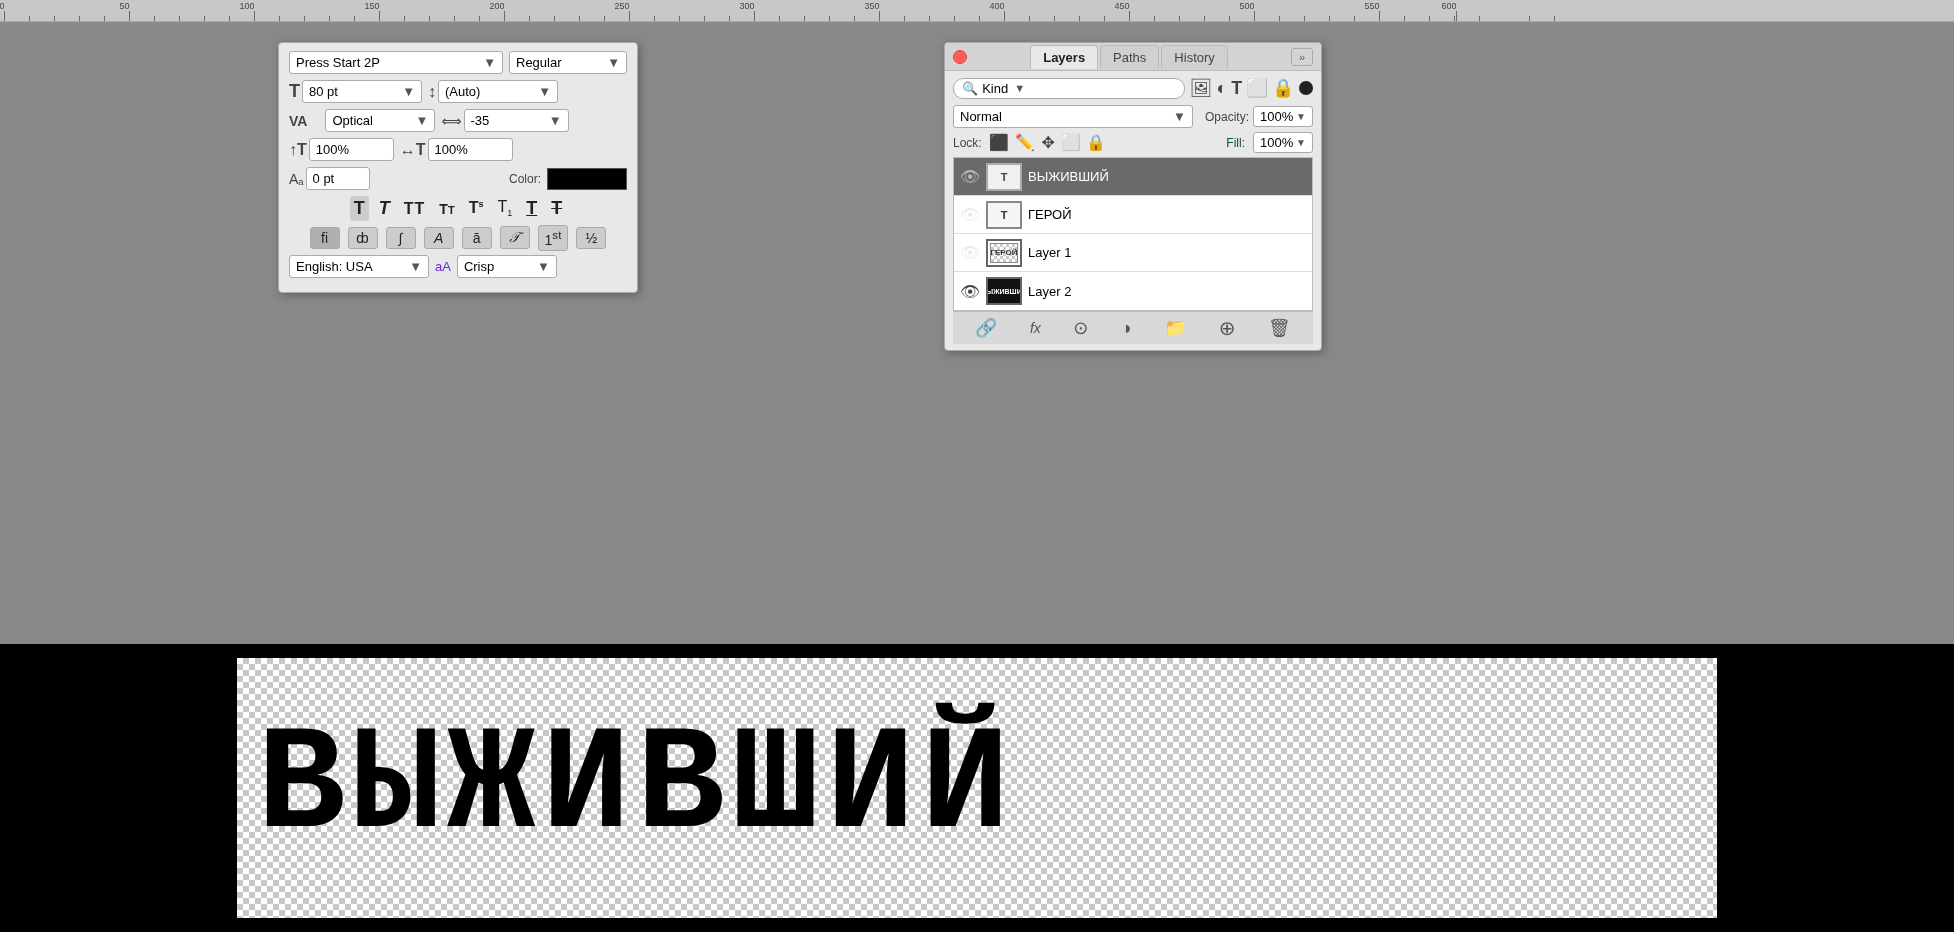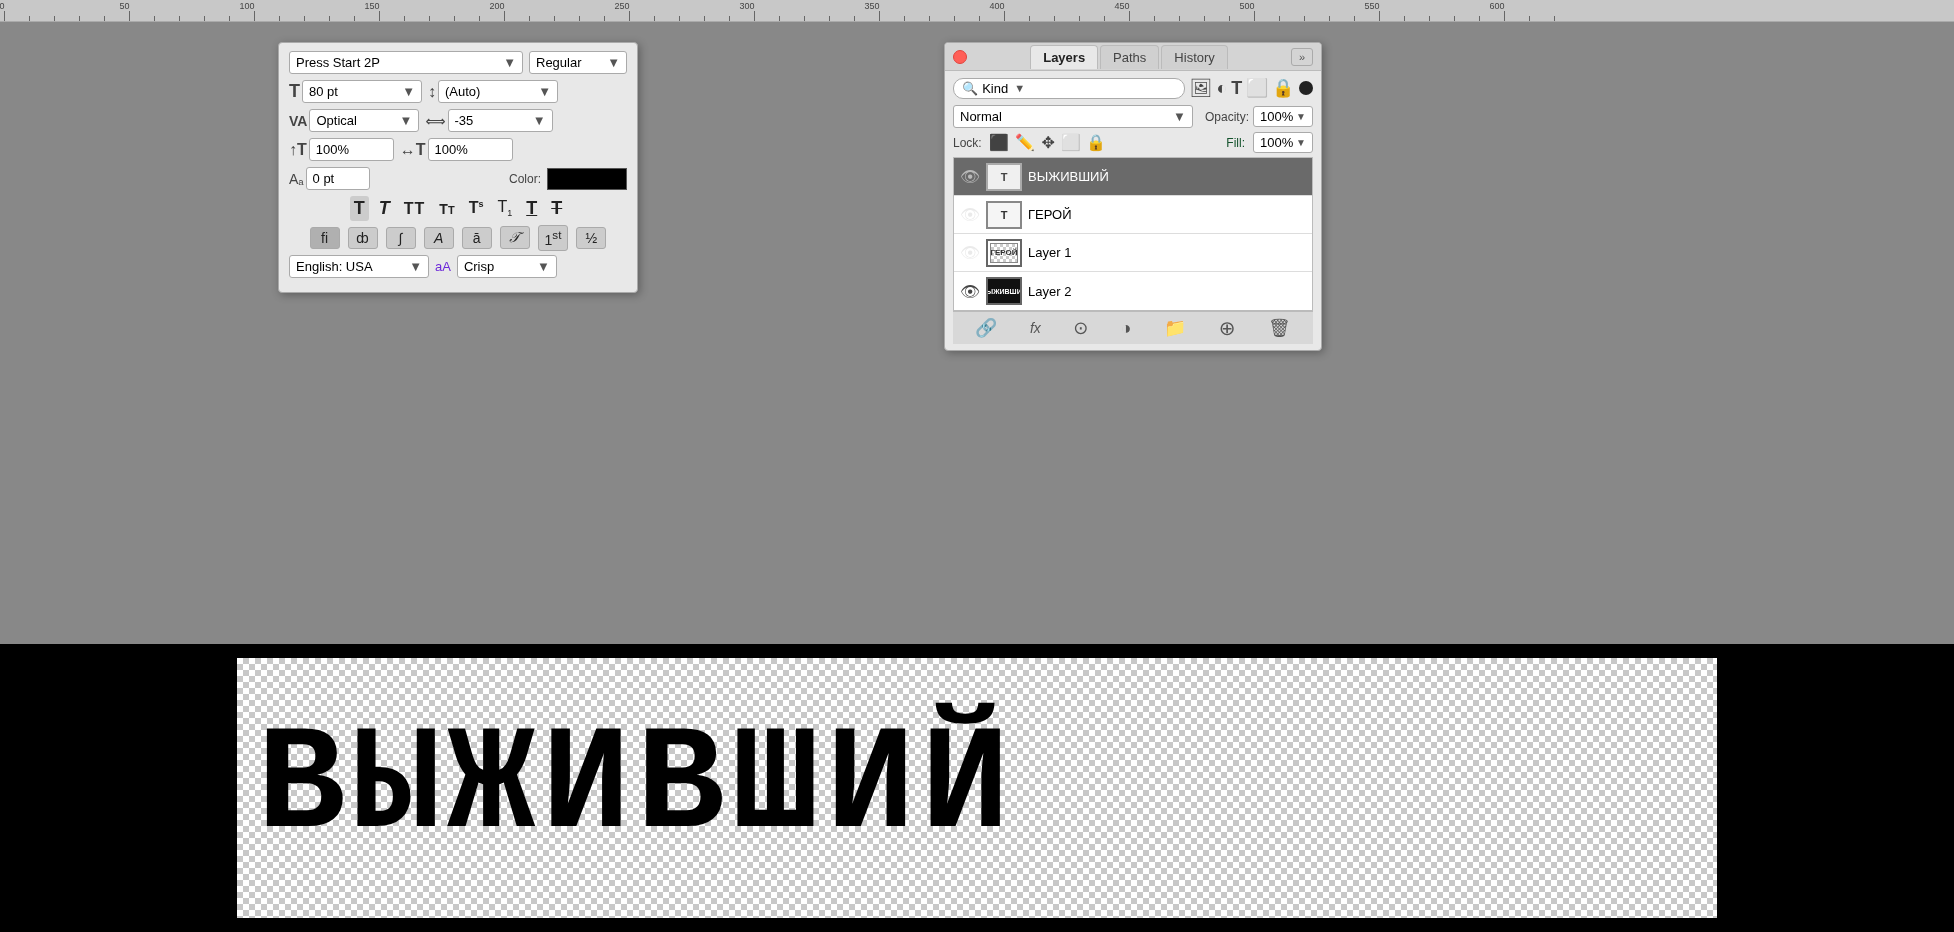--- a/index.html
+++ b/index.html
@@ -137,21 +137,21 @@
     .select-field .arrow {
       margin-left: auto;
       padding-left: 4px;
       color: #555;
     }
     .font-family-select {
       flex: 1;
       min-width: 0;
     }
     .font-style-select {
-      width: 98px;
+      width: 118px;
     }
     .input-field {
       background: white;
       border: 1px solid #aaa;
       border-radius: 3px;
       padding: 3px 6px;
       display: flex;
       align-items: center;
       gap: 4px;
     }
@@ -603,21 +603,21 @@
       </div>
       <div class="ruler-mark" style="left: 1429px;">
         <div class="tick minor"></div>
       </div>
       <div class="ruler-mark" style="left: 1454px;">
         <div class="tick minor"></div>
       </div>
       <div class="ruler-mark" style="left: 1479px;">
         <div class="tick minor"></div>
       </div>
-      <div class="ruler-mark" style="left: 1504px;">
+      <div class="ruler-mark" style="left: 1456px;">
         <div class="tick major"></div>
         <div class="label">600</div>
       </div>
       <div class="ruler-mark" style="left: 1529px;">
         <div class="tick minor"></div>
       </div>
       <div class="ruler-mark" style="left: 1554px;">
         <div class="tick minor"></div>
       </div>
     </div>
@@ -649,21 +649,21 @@
       <div style="display:flex;align-items:center;gap:2px;">
         <span style="font-size:16px;color:#444;">↕</span>
         <div class="select-field leading-select">
           <span>(Auto)</span>
           <span class="arrow">▼</span>
         </div>
       </div>
     </div>
 
     <div class="row">
-      <div style="display:flex;align-items:center;gap:2px;">
+      <div style="display:flex;align-items:center;gap:18px;">
         <span style="font-size:14px;color:#444;font-weight:bold;">VA</span>
         <div class="select-field kern-select">
           <span>Optical</span>
           <span class="arrow">▼</span>
         </div>
       </div>
       <div style="display:flex;align-items:center;gap:2px;">
         <span style="font-size:14px;color:#444;">⟺</span>
         <div class="select-field kern-val-select">
           <span>-35</span>

